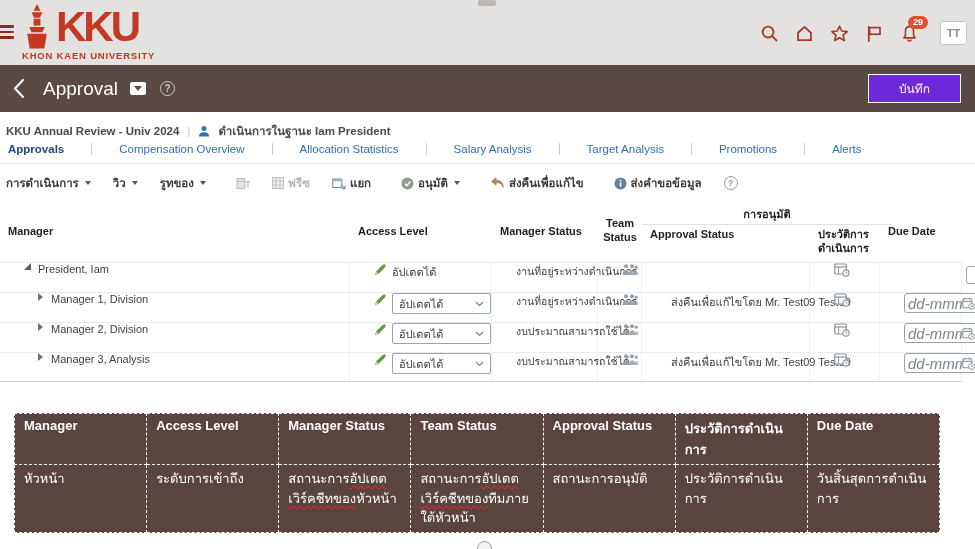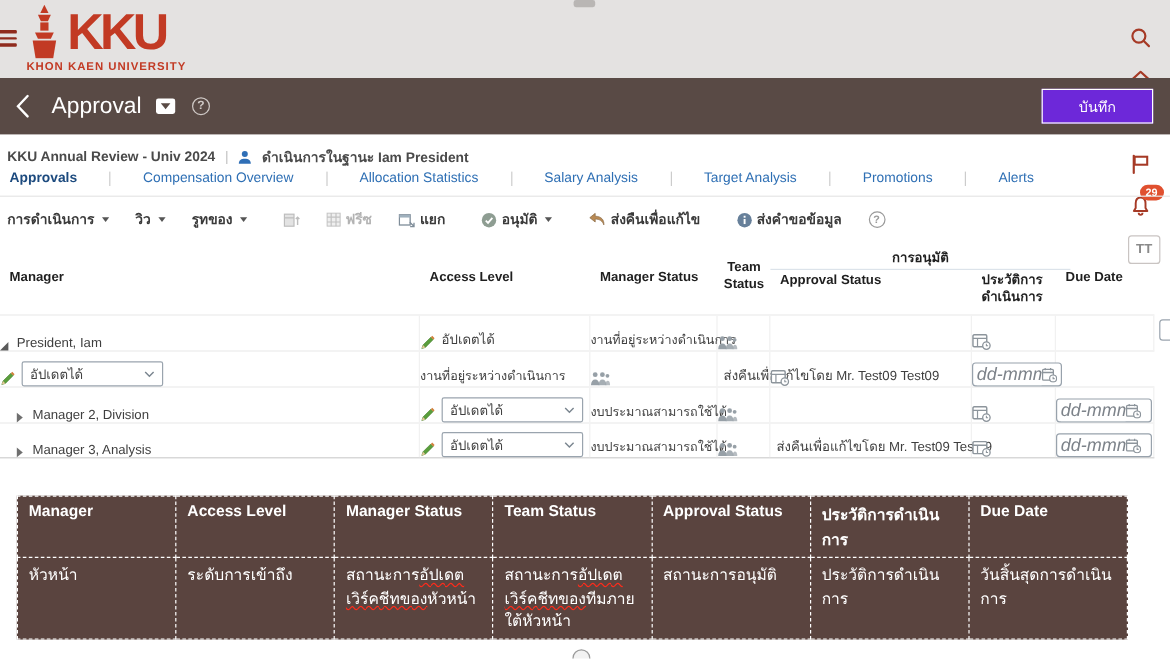--- a/index.html
+++ b/index.html
@@ -8,21 +8,21 @@
   .screen { position:relative; width:975px; height:549px; background:#fff; overflow:hidden; }
 
   
   .topbar { position:absolute; top:0; left:0; width:975px; height:65px; background:#e4e2e1; }
   .hamburger { position:absolute; left:-2px; top:25px; width:16px; cursor:pointer; }
   .hamburger div { height:2.5px; background:#8f2b1d; margin-bottom:3px; border-radius:1px; }
   .logo { position:absolute; left:22px; top:4px; }
   .logo-row { display:flex; align-items:flex-end; }
   .logo-kku { font-size:42px; font-weight:800; color:#c23a24; letter-spacing:-3px; line-height:44px; margin-left:4px; }
   .logo-sub { font-size:9.5px; font-weight:700; color:#c23a24; letter-spacing:0.8px; margin-top:1px; }
-  .top-icons { position:absolute; right:8px; top:21px; display:flex; align-items:center; gap:15px;flex-direction:column; }
+  .top-icons { position:absolute; right:8px; top:21px; display:flex; align-items:center; gap:15px; }
   .tico { width:20px; height:20px; display:flex; align-items:center; justify-content:center; cursor:pointer; }
   .bell-wrap { position:relative; }
   .badge { position:absolute; top:-7px; left:9px; background:#e0502f; color:#fff; font-size:9px; font-weight:700;
            border-radius:8px; padding:1px 5px; line-height:11px; }
   .avatar { width:27px; height:24px; background:#fff; border:1px solid #c9c4c2; border-radius:3px;
             color:#8a8a8a; font-size:11px; font-weight:700; display:flex; align-items:center; justify-content:center;
             margin-left:6px; cursor:pointer;text-align:center; }
 
   
   .titlebar { position:absolute; top:65px; left:0; width:975px; height:47px; background:#594a45;
@@ -65,21 +65,21 @@
   .ghead .gcols { height:62px; }
   .hcell { display:flex; align-items:center; padding-left:8px; }
   .hcell.center { justify-content:center; text-align:center; padding-left:0; }
   .hcell.sub { align-items:flex-start; padding-top:28px; }
   .hcell.wrap { white-space:normal; overflow-wrap:anywhere; line-height:1.25; }
   .grp-approval { position:absolute; left:642px; top:5px; width:250px; text-align:center;
                   font-size:11px; font-weight:700; color:#1f1f1f; }
   .grp-line { position:absolute; left:642px; top:24px; width:250px; height:1px; background:#dce3ea; }
   .grow { border-top:1px solid #ebebeb; height:30px; font-size:11px; color:#3f3f3f; background:#fff; }
   .grow:last-child { border-bottom:1px solid #cfcfcf; }
-  .gcell { display:flex; align-items:flex-end; padding-left:0; border-right:1px solid #f1f1f1;
+  .gcell { display:flex; align-items:flex-start; padding-left:24px; border-right:1px solid #f1f1f1;
            white-space:nowrap; overflow:visible; }
   .tree-exp { width:0; height:0; border-bottom:7px solid #5a5a5a; border-left:7px solid transparent;
               margin-right:7px; cursor:pointer; }
   .tree-col { width:0; height:0; border-left:5px solid #6f6f6f; border-top:4px solid transparent;
               border-bottom:4px solid transparent; margin:0 8px 0 14px; cursor:pointer; }
   .pencil { margin-right:5px; flex:none; }
   .acc-select { width:118px; height:21px; border:1px solid #9aa4ae; border-radius:2px; background:#fff;
                 display:flex; align-items:center; justify-content:space-between; padding:0 6px; cursor:pointer; }
   .status-txt { font-size:10.5px; }
   .appr-txt { margin-left:5px; }
@@ -320,20 +320,24 @@
             <line x1="0.8" y1="4" x2="12.3" y2="4" stroke="#8d959c" stroke-width="1.2"></line>
             <line x1="4.6" y1="4" x2="4.6" y2="11" stroke="#8d959c" stroke-width="1"></line>
             <circle cx="12" cy="10" r="3.1" fill="#fff" stroke="#8d959c" stroke-width="1.1"></circle>
             <path d="M12 8.4 v1.7 h1.4" stroke="#8d959c" fill="none" stroke-width="0.9"></path>
           </svg>
         </div>
       <div class="gcell"></div>
     </div>
 
     <div class="gcols grow">
+      <div class="gcell">
+          <span class="tree-col"></span>
+        <span>Manager 1, Division</span>
+        </div>
       <div class="gcell">
         <svg class="pencil" width="13" height="13" viewBox="0 0 13 13">
             <path d="M1.5 11.5 L2.5 8.5 L9 2 L11 4 L4.5 10.5 Z" fill="#5a9e3c" stroke="#47802e" stroke-width="0.5"></path>
             <path d="M9 2 L11 4 L12.2 2.8 L10.2 0.8 Z" fill="#d2803c"></path>
             <path d="M1.5 11.5 L2.5 8.5 L4.5 10.5 Z" fill="#e8c79a"></path>
           </svg>
         <div class="acc-select">
           <span>อัปเดตได้</span>
           <svg width="9" height="6" viewBox="0 0 9 6">
               <path d="M1 1 L4.5 4.5 L8 1" stroke="#7a858f" stroke-width="1.2" fill="none"></path>

